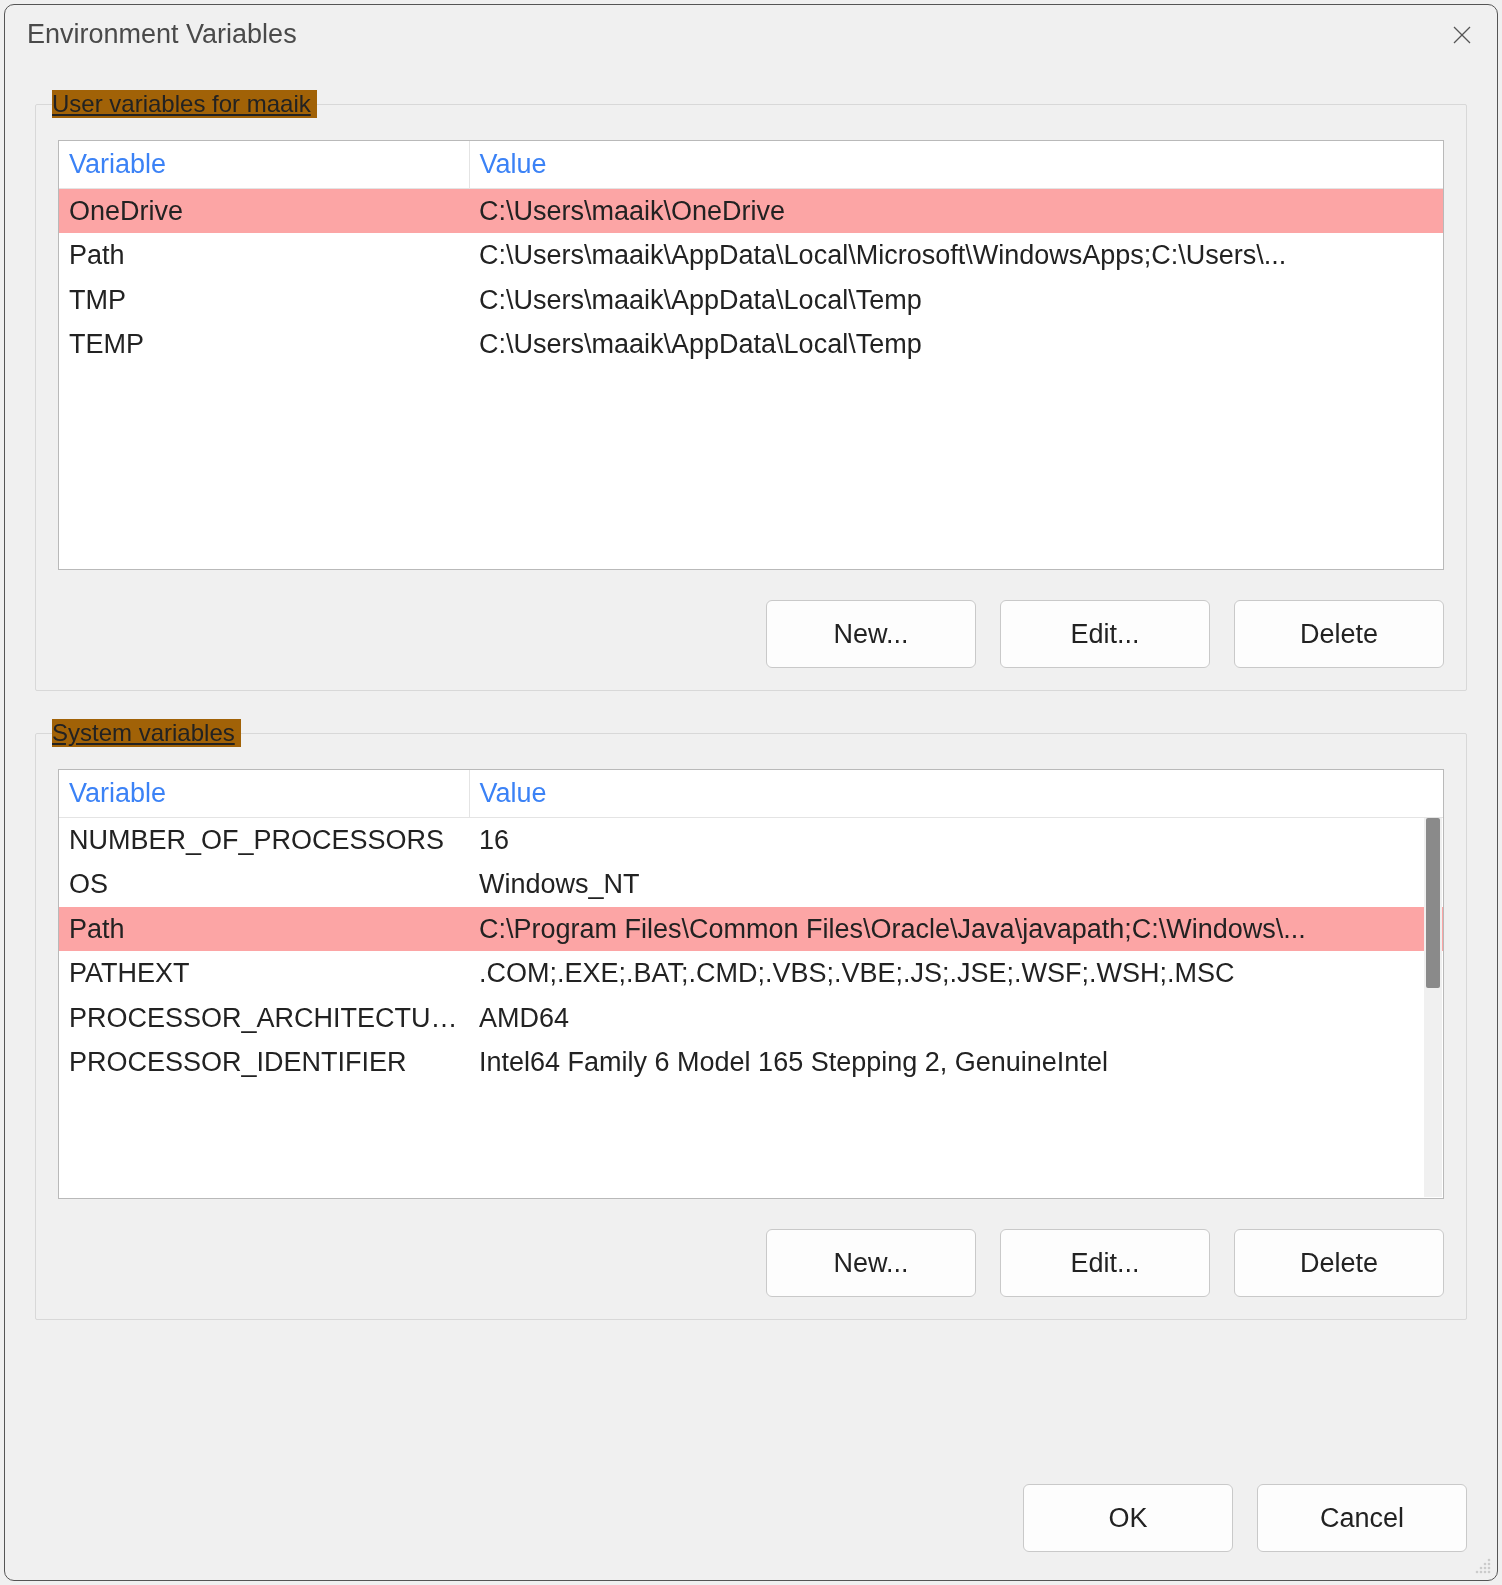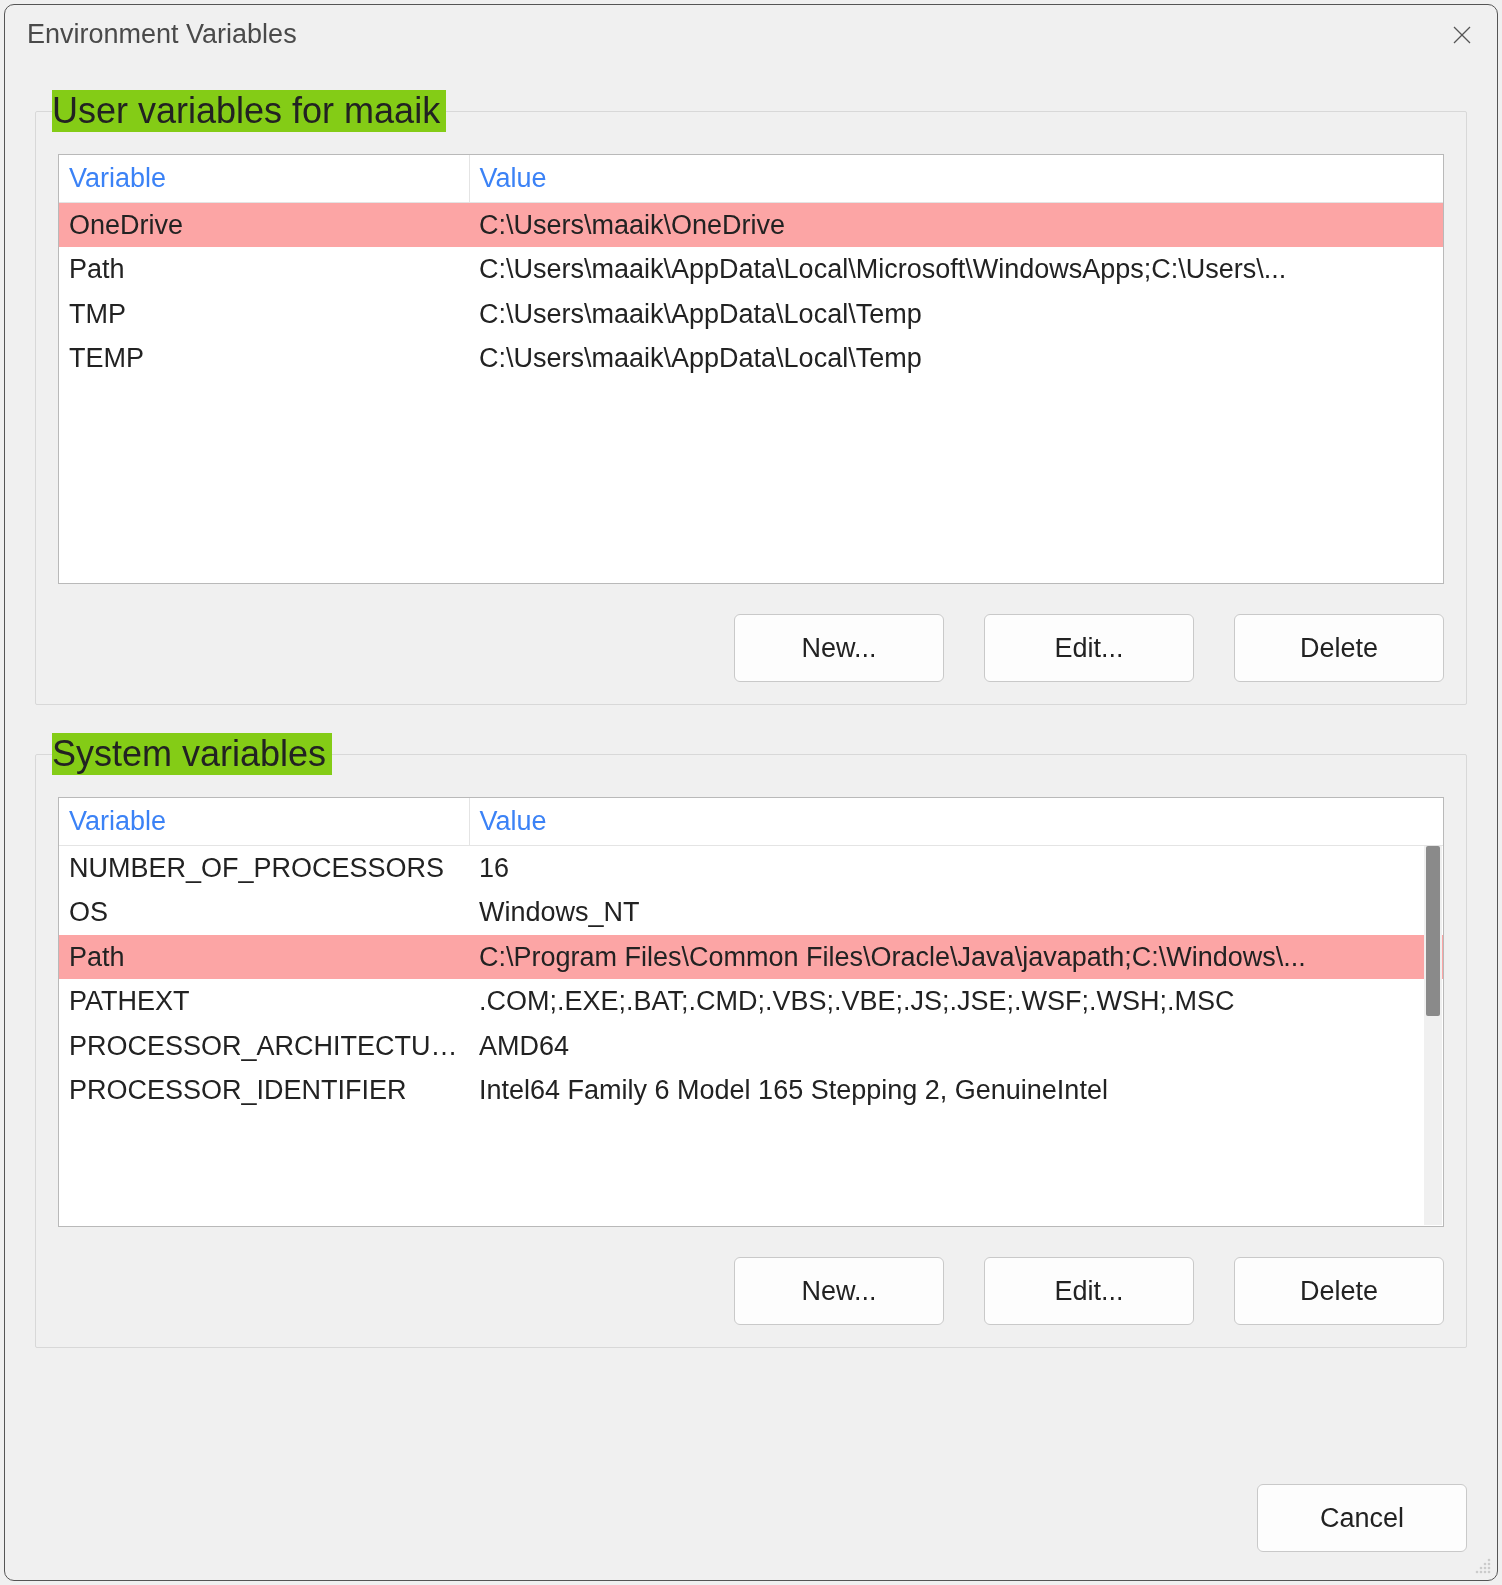--- a/index.html
+++ b/index.html
@@ -59,25 +59,26 @@
   }
   fieldset.group {
     border: 1px solid #d8d8d8;
     border-radius: 2px;
     padding: 22px 22px 22px 22px;
     background: #f0f0f0;
     position: relative;
     margin-bottom: 28px;
   }
   fieldset.group legend {
-    font-size: 36px;
+    font-size: 24px;
     color: #222;
     padding: 0 6px 0 0;
     margin-left: -6px;
-    background: #84cc16;
+    background: #a16207;
+    text-decoration: underline;
   }
   .table-wrap {
     border: 1px solid #b9b9b9;
     background: #fff;
     height: 430px;
     overflow: hidden;
     position: relative;
   }
   .sys-wrap {
     height: 430px;
@@ -127,21 +128,21 @@
   .scrollbar-thumb {
     position: absolute;
     left: 2px;
     width: 14px;
     background: #8a8a8a;
     border-radius: 2px;
   }
   .btn-row {
     display: flex;
     justify-content: flex-end;
-    gap: 40px;
+    gap: 24px;
     margin-top: 30px;
   }
   .btn {
     min-width: 210px;
     height: 68px;
     border: 1px solid #c9c9c9;
     background: #fdfdfd;
     border-radius: 6px;
     font-size: 27px;
     color: #222;
@@ -280,20 +281,21 @@
       <div class="btn-row">
         <button class="btn">New...</button>
         <button class="btn">Edit...</button>
         <button class="btn">Delete</button>
       </div>
     </fieldset>
 
   </div>
 
   <div class="footer-row">
+    <button class="btn">OK</button>
     <button class="btn">Cancel</button>
   </div>
 
   <div class="resize-grip">
     <svg viewBox="0 0 20 20">
       <circle cx="16" cy="4" r="1.3" fill="#888"></circle>
       <circle cx="12" cy="8" r="1.3" fill="#888"></circle>
         <circle cx="16" cy="8" r="1.3" fill="#888"></circle>
       <circle cx="8" cy="12" r="1.3" fill="#888"></circle>
         <circle cx="12" cy="12" r="1.3" fill="#888"></circle>

